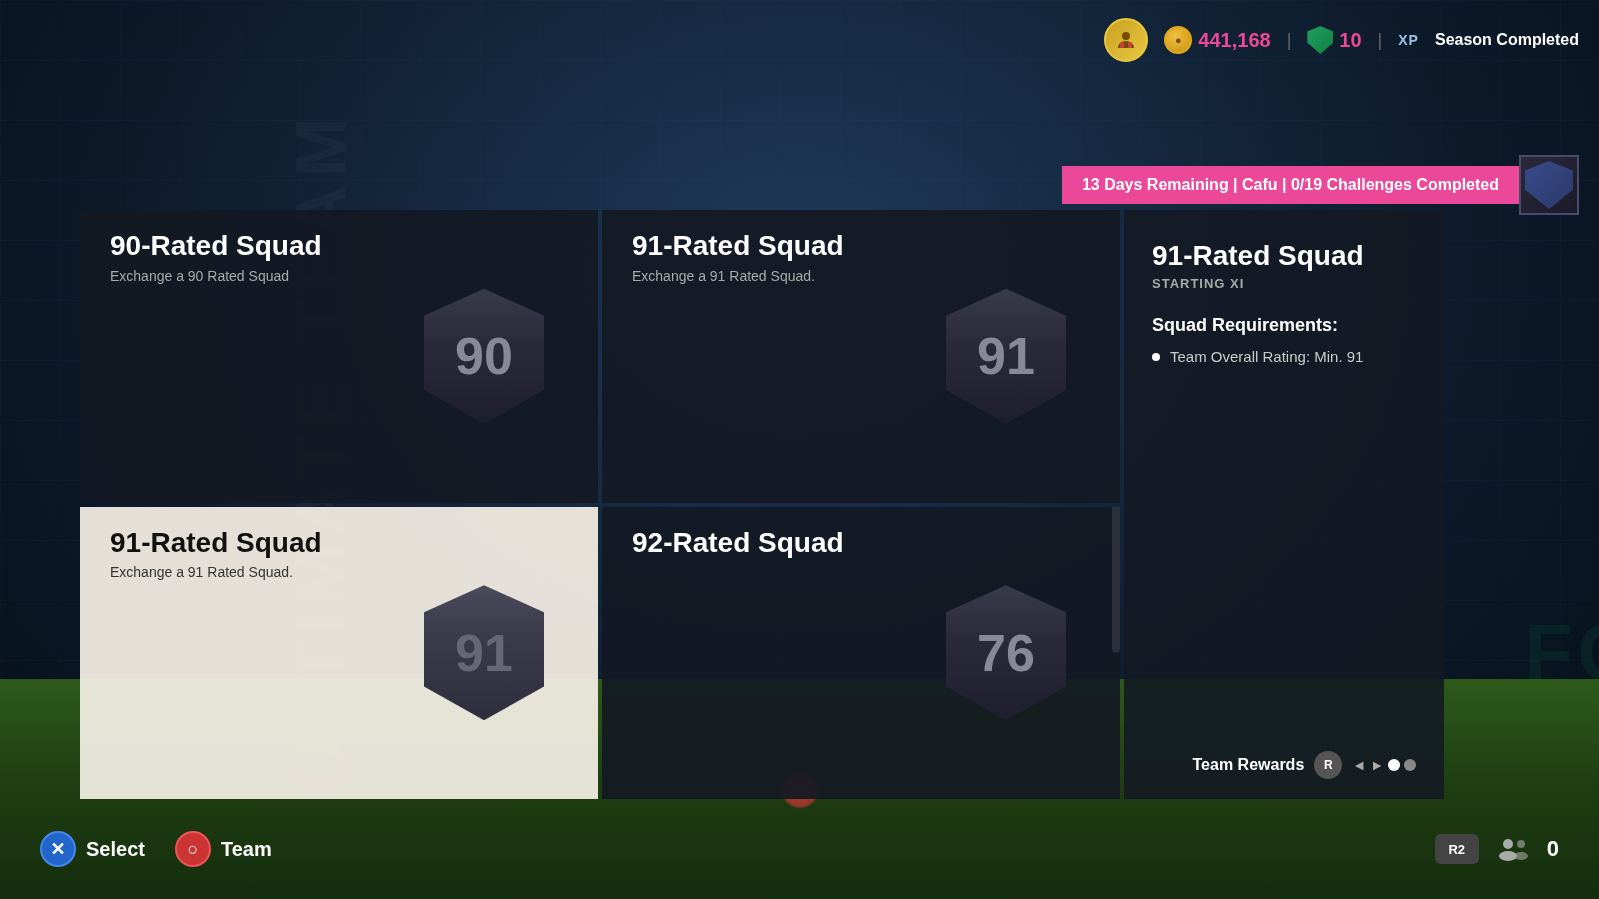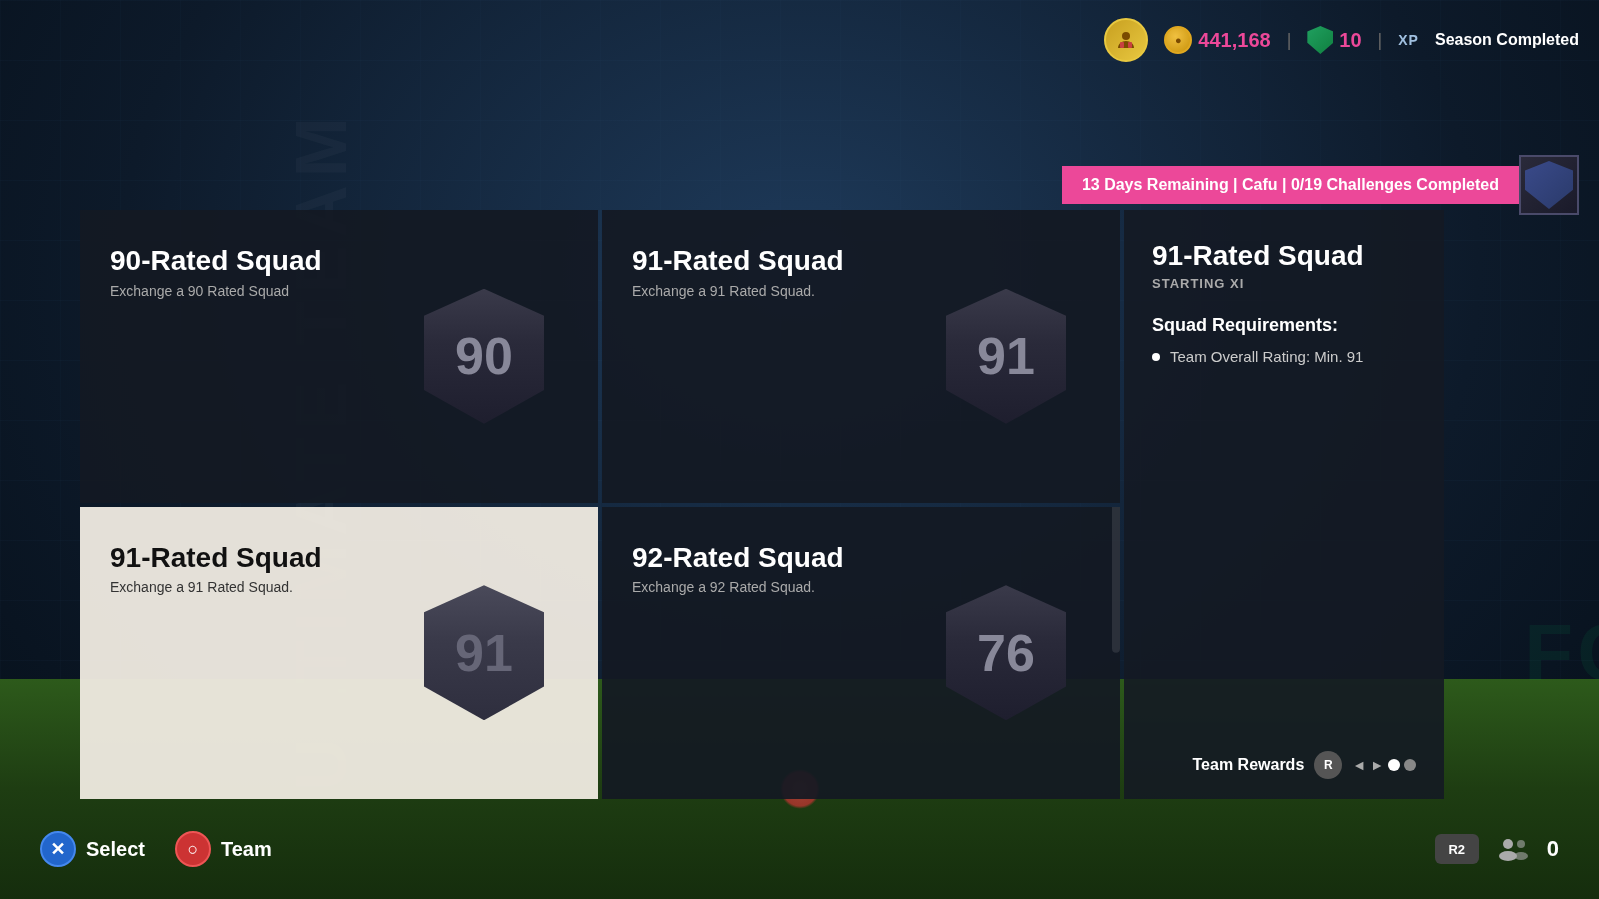--- a/index.html
+++ b/index.html
@@ -202,21 +202,21 @@
       display: grid;
       grid-template-columns: 1fr 1fr;
       grid-template-rows: 1fr 1fr;
       gap: 4px;
       max-width: 1040px;
     }
 
     .squad-card {
       background: rgba(20, 25, 35, 0.92);
       position: relative;
-      padding: 36px 30px;
+      padding: 21px 30px;
       cursor: pointer;
       display: flex;
       flex-direction: column;
       overflow: hidden;
     }
 
     .squad-card.selected {
       background: rgba(240, 235, 225, 0.95);
     }
 
@@ -574,21 +574,20 @@
       <span class="card-subtitle">Exchange a 91 Rated Squad.</span>
       <div class="rating-badge">
         <div class="badge-shape">
           <span class="badge-number">91</span>
         </div>
       </div>
     </div>
 
     <div class="squad-card" style="position:relative;">
       <span class="card-title">92-Rated Squad</span>
-      <span class="card-subtitle">Exchange a 92 Rated Squad.</span>
       <div class="rating-badge">
         <div class="badge-shape">
           <span class="badge-number">76</span>
         </div>
       </div>
 
       <div class="scroll-indicator" style="position:absolute;right:0;top:0;bottom:0;width:8px;height:100%;display:flex;flex-direction:column;align-items:center;padding:20px 0;">
         
       </div>
     </div>

